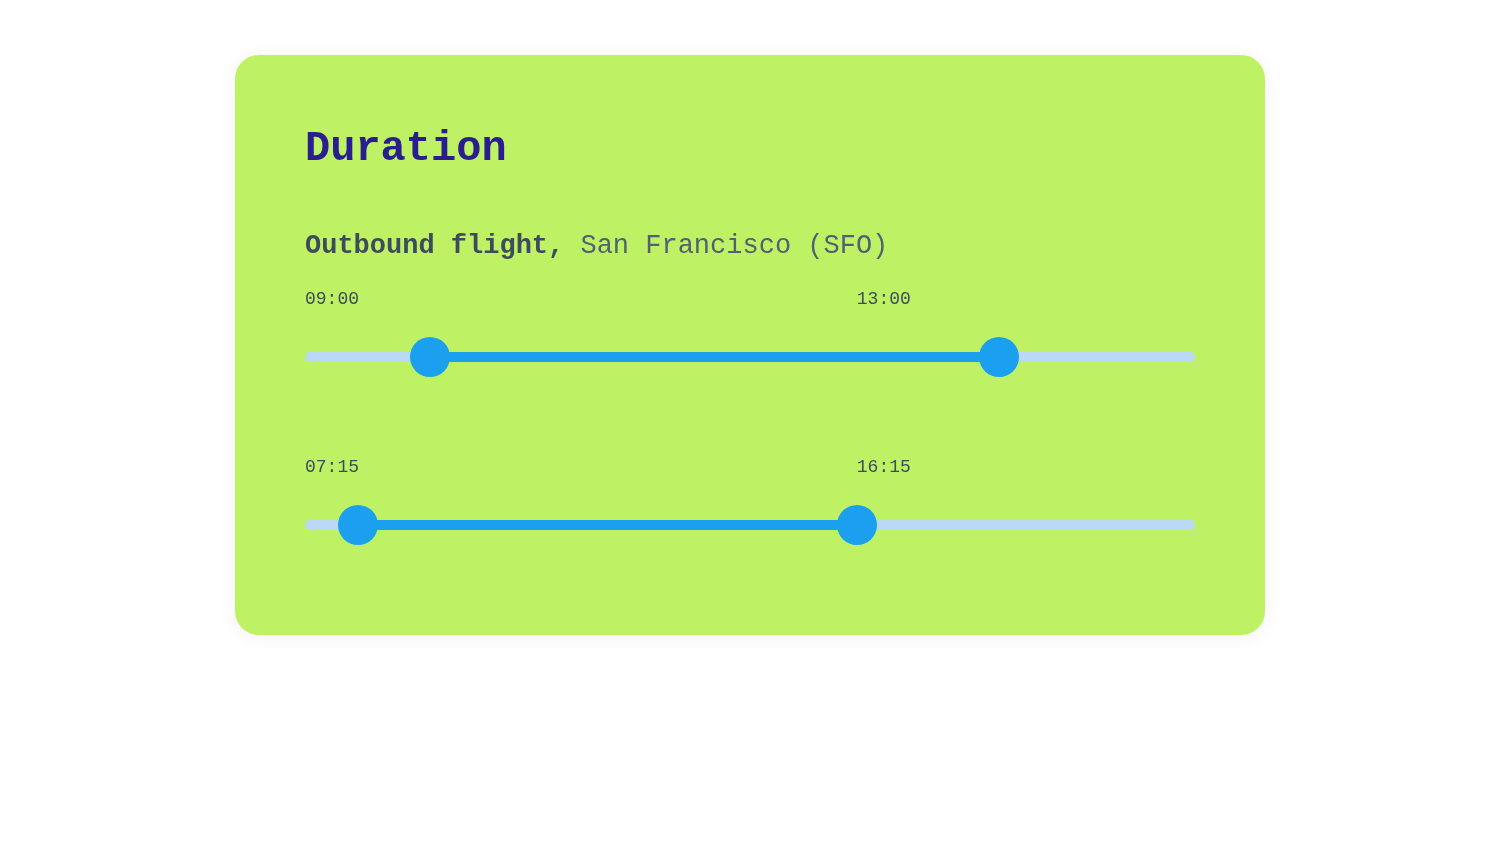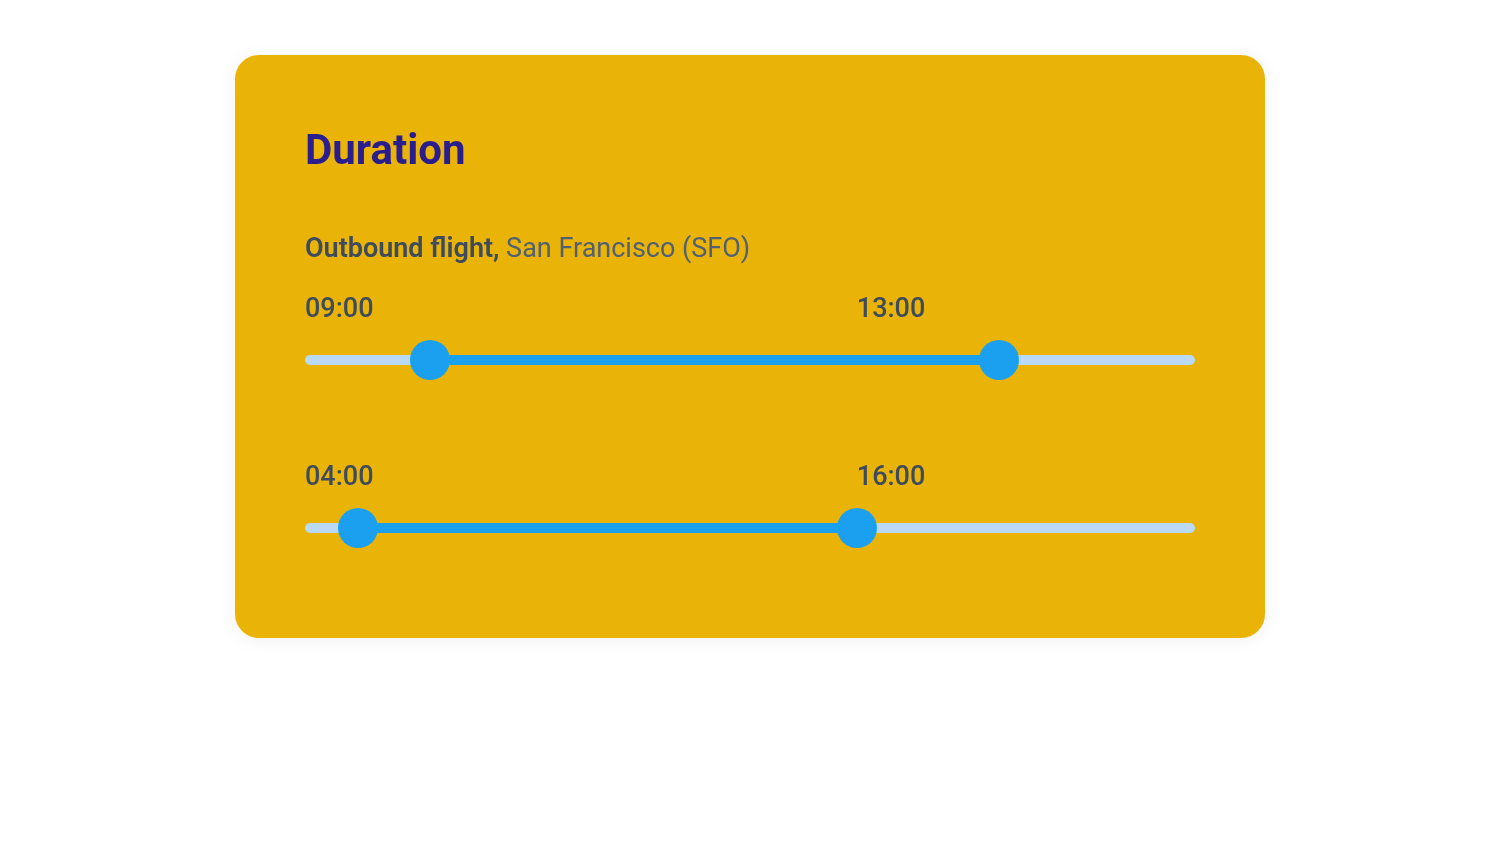--- a/index.html
+++ b/index.html
@@ -12,24 +12,25 @@
       background: #ffffff;
       width: 1500px;
       height: 850px;
       display: flex;
       align-items: flex-start;
       justify-content: center;
       padding-top: 55px;
     }
     .card {
       width: 1030px;
-      background: #eab308;
+      background: #bef264;
       border-radius: 24px;
       box-shadow: 0 2px 20px rgba(0, 0, 0, 0.06);
       padding: 70px 70px 90px 70px;
+      font-family: Liberation Mono, monospace;
     }
     .title {
       font-size: 42px;
       font-weight: 700;
       color: #2a1e8f;
       margin-bottom: 58px;
     }
     .slider-block {
       margin-bottom: 80px;
       margin-top: 15px;
@@ -46,21 +47,21 @@
       font-weight: 600;
       color: #3d4b5c;
     }
     .slider-values {
       position: relative;
       height: 34px;
       margin-bottom: 14px;
     }
     .slider-value {
       position: absolute;
-      font-size: 27px;
+      font-size: 18px;
       font-weight: 500;
       color: #3d4b5c;
       transform: translateX(0);
       text-align: center;
     }
     .slider-track-wrap {
       position: relative;
       height: 40px;
       display: flex;
       align-items: center;
@@ -108,22 +109,22 @@
       <div class="slider-track">
         <div class="slider-fill" style="left:14%; width:64%"></div>
       </div>
       <div class="slider-handle" style="left:14%"></div>
       <div class="slider-handle" style="left:78%"></div>
     </div>
   </div>
 
   <div class="slider-block">
     <div class="slider-values">
-      <span class="slider-value" style="left:0%">04:00</span>
-      <span class="slider-value" style="left:62%">16:00</span>
+      <span class="slider-value" style="left:0%">07:15</span>
+      <span class="slider-value" style="left:62%">16:15</span>
     </div>
     <div class="slider-track-wrap">
       <div class="slider-track">
         <div class="slider-fill" style="left:6%; width:56%"></div>
       </div>
       <div class="slider-handle" style="left:6%"></div>
       <div class="slider-handle" style="left:62%"></div>
     </div>
   </div>
 </div>

